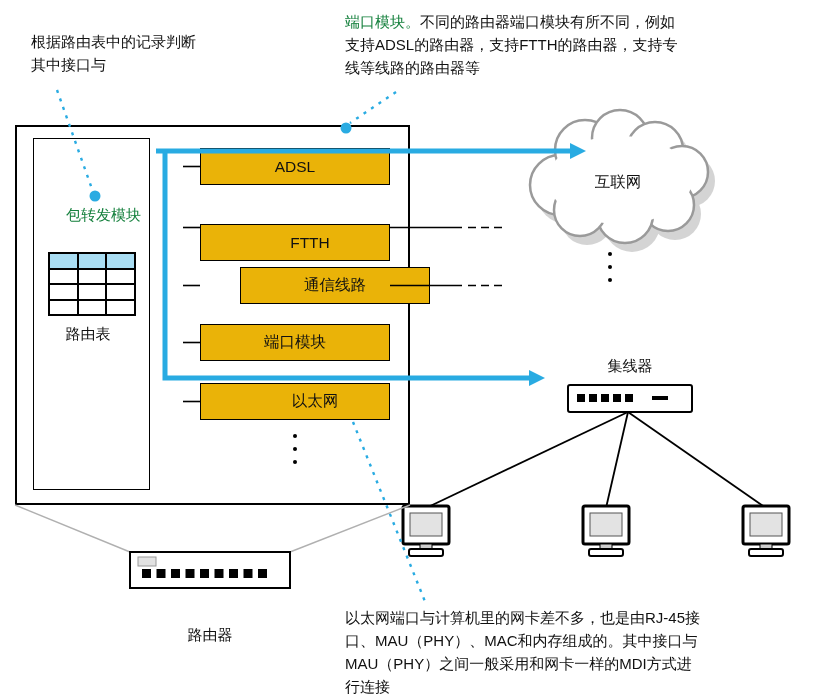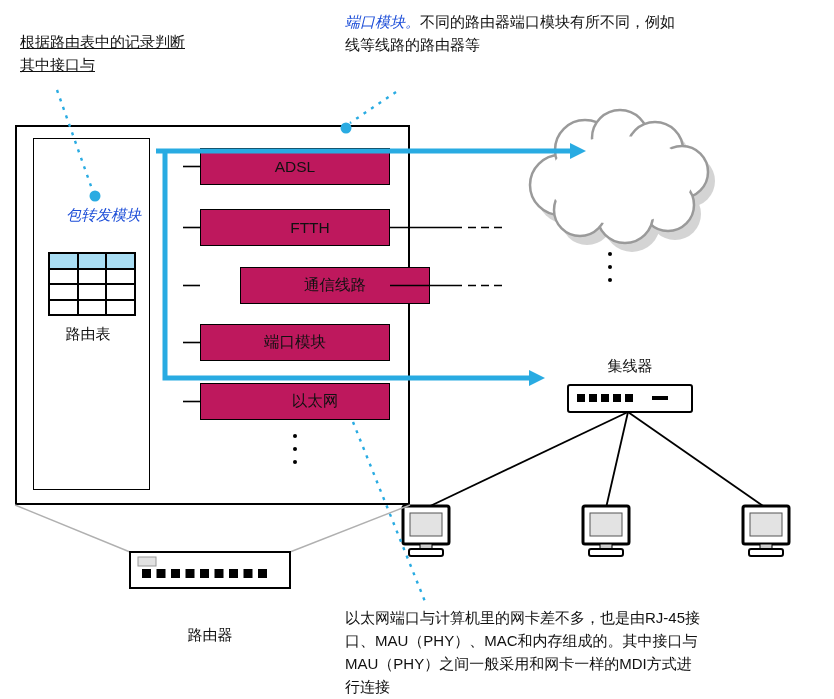--- a/index.html
+++ b/index.html
@@ -3,52 +3,53 @@
 <meta charset="utf-8">
 <style>
   * { box-sizing: border-box; }
   html, body { margin: 0; padding: 0; background: #fff; }
   .stage {
     position: relative; width: 834px; height: 699px; background: #fff;
     font-family: "Liberation Sans", "DejaVu Sans", sans-serif; color: #111;
     overflow: hidden;
   }
   .ann { position: absolute; font-size: 15px; line-height: 23px; white-space: nowrap; z-index: 3; }
-  .accent { color: #1d4ed8; font-style: italic; }
+  .accent { color: #15803d; }
   .box { position: absolute; background: #fff; border: 1.6px solid #000; z-index: 1; }
   .outer { border-width: 2px; background: transparent; }
   .portbox {
     position: absolute; left: 200px; width: 190px; height: 37px;
-    border: 1.6px solid #000; background: #be185d; z-index: 1;
+    border: 1.6px solid #000; background: #eab308; z-index: 1;
     display: flex; align-items: center; justify-content: center; font-size: 15.5px;
   }
   .label { position: absolute; font-size: 15px; text-align: center; z-index: 3; }
   .rtable {
     position: absolute; left: 48px; top: 252px; width: 88px; height: 64px;
     display: grid; grid-template-columns: repeat(3, 1fr); grid-template-rows: repeat(4, 1fr);
     border: 1.6px solid #000; background: #fff; z-index: 1;
   }
   .rtable .cell { border: 1px solid #000; }
   .rtable .hd { background: #a9ddf3; }
   .vdots { position: absolute; display: flex; flex-direction: column; align-items: center; gap: 9px; z-index: 3; }
   .vdots i { width: 4px; height: 4px; border-radius: 50%; background: #000; display: block; }
   svg.overlay { position: absolute; left: 0; top: 0; z-index: 2; pointer-events: none; }
 </style>
 </head>
 <body>
 
 <div class="stage">
 
-  <div class="ann" style="left:20px; top:30px;text-decoration:underline;">
+  <div class="ann" style="left:31px; top:30px;">
     <div>根据路由表中的记录判断</div>
     <div>其中接口与</div>
   </div>
 
   <div class="ann" style="left:345px; top:10px;">
     <div><span class="accent">端口模块。</span><span>不同的路由器端口模块有所不同，例如</span></div>
+    <div>支持ADSL的路由器，支持FTTH的路由器，支持专</div>
     <div>线等线路的路由器等</div>
   </div>
 
   <div class="ann" style="left:345px; top:606px;">
     <div>以太网端口与计算机里的网卡差不多，也是由RJ-45接</div>
     <div>口、MAU（PHY）、MAC和内存组成的。其中接口与</div>
     <div>MAU（PHY）之间一般采用和网卡一样的MDI方式进</div>
     <div>行连接</div>
   </div>
 
@@ -69,21 +70,21 @@
     <div class="cell"></div>
     <div class="cell"></div>
     <div class="cell"></div>
     <div class="cell"></div>
   </div>
   <div class="label" style="left:33px; top:325px; width:110px;">路由表</div>
 
   <div class="portbox" style="top:148px;">
       <span>ADSL</span>
     </div>
-  <div class="portbox" style="top:209px;padding-left:30px;">
+  <div class="portbox" style="top:224px;padding-left:30px;">
       <span>FTTH</span>
     </div>
   <div class="portbox" style="top:267px;margin-left:40px;">
       <span>通信线路</span>
     </div>
   <div class="portbox" style="top:324px;">
       <span>端口模块</span>
     </div>
   <div class="portbox" style="top:383px;padding-left:40px;">
       <span>以太网</span>
@@ -94,20 +95,21 @@
       <i></i>
       <i></i>
     </div>
 
   <div class="vdots" style="left:545px; top:252px; width:130px;">
       <i></i>
       <i></i>
       <i></i>
     </div>
 
+  <div class="label" style="left:553px; top:172px; width:130px; font-size:15.5px;">互联网</div>
   <div class="label" style="left:568px; top:357px; width:124px;">集线器</div>
   <div class="label" style="left:130px; top:626px; width:160px;">路由器</div>
 
   <svg class="overlay" width="834" height="699" viewBox="0 0 834 699">
 
     <g transform="translate(7,9)" fill="#d4d4d4" stroke="none">
       <circle cx="560" cy="185" r="30"></circle>
         <circle cx="585" cy="150" r="30"></circle>
         <circle cx="620" cy="138" r="28"></circle>
       <circle cx="655" cy="150" r="28"></circle>

